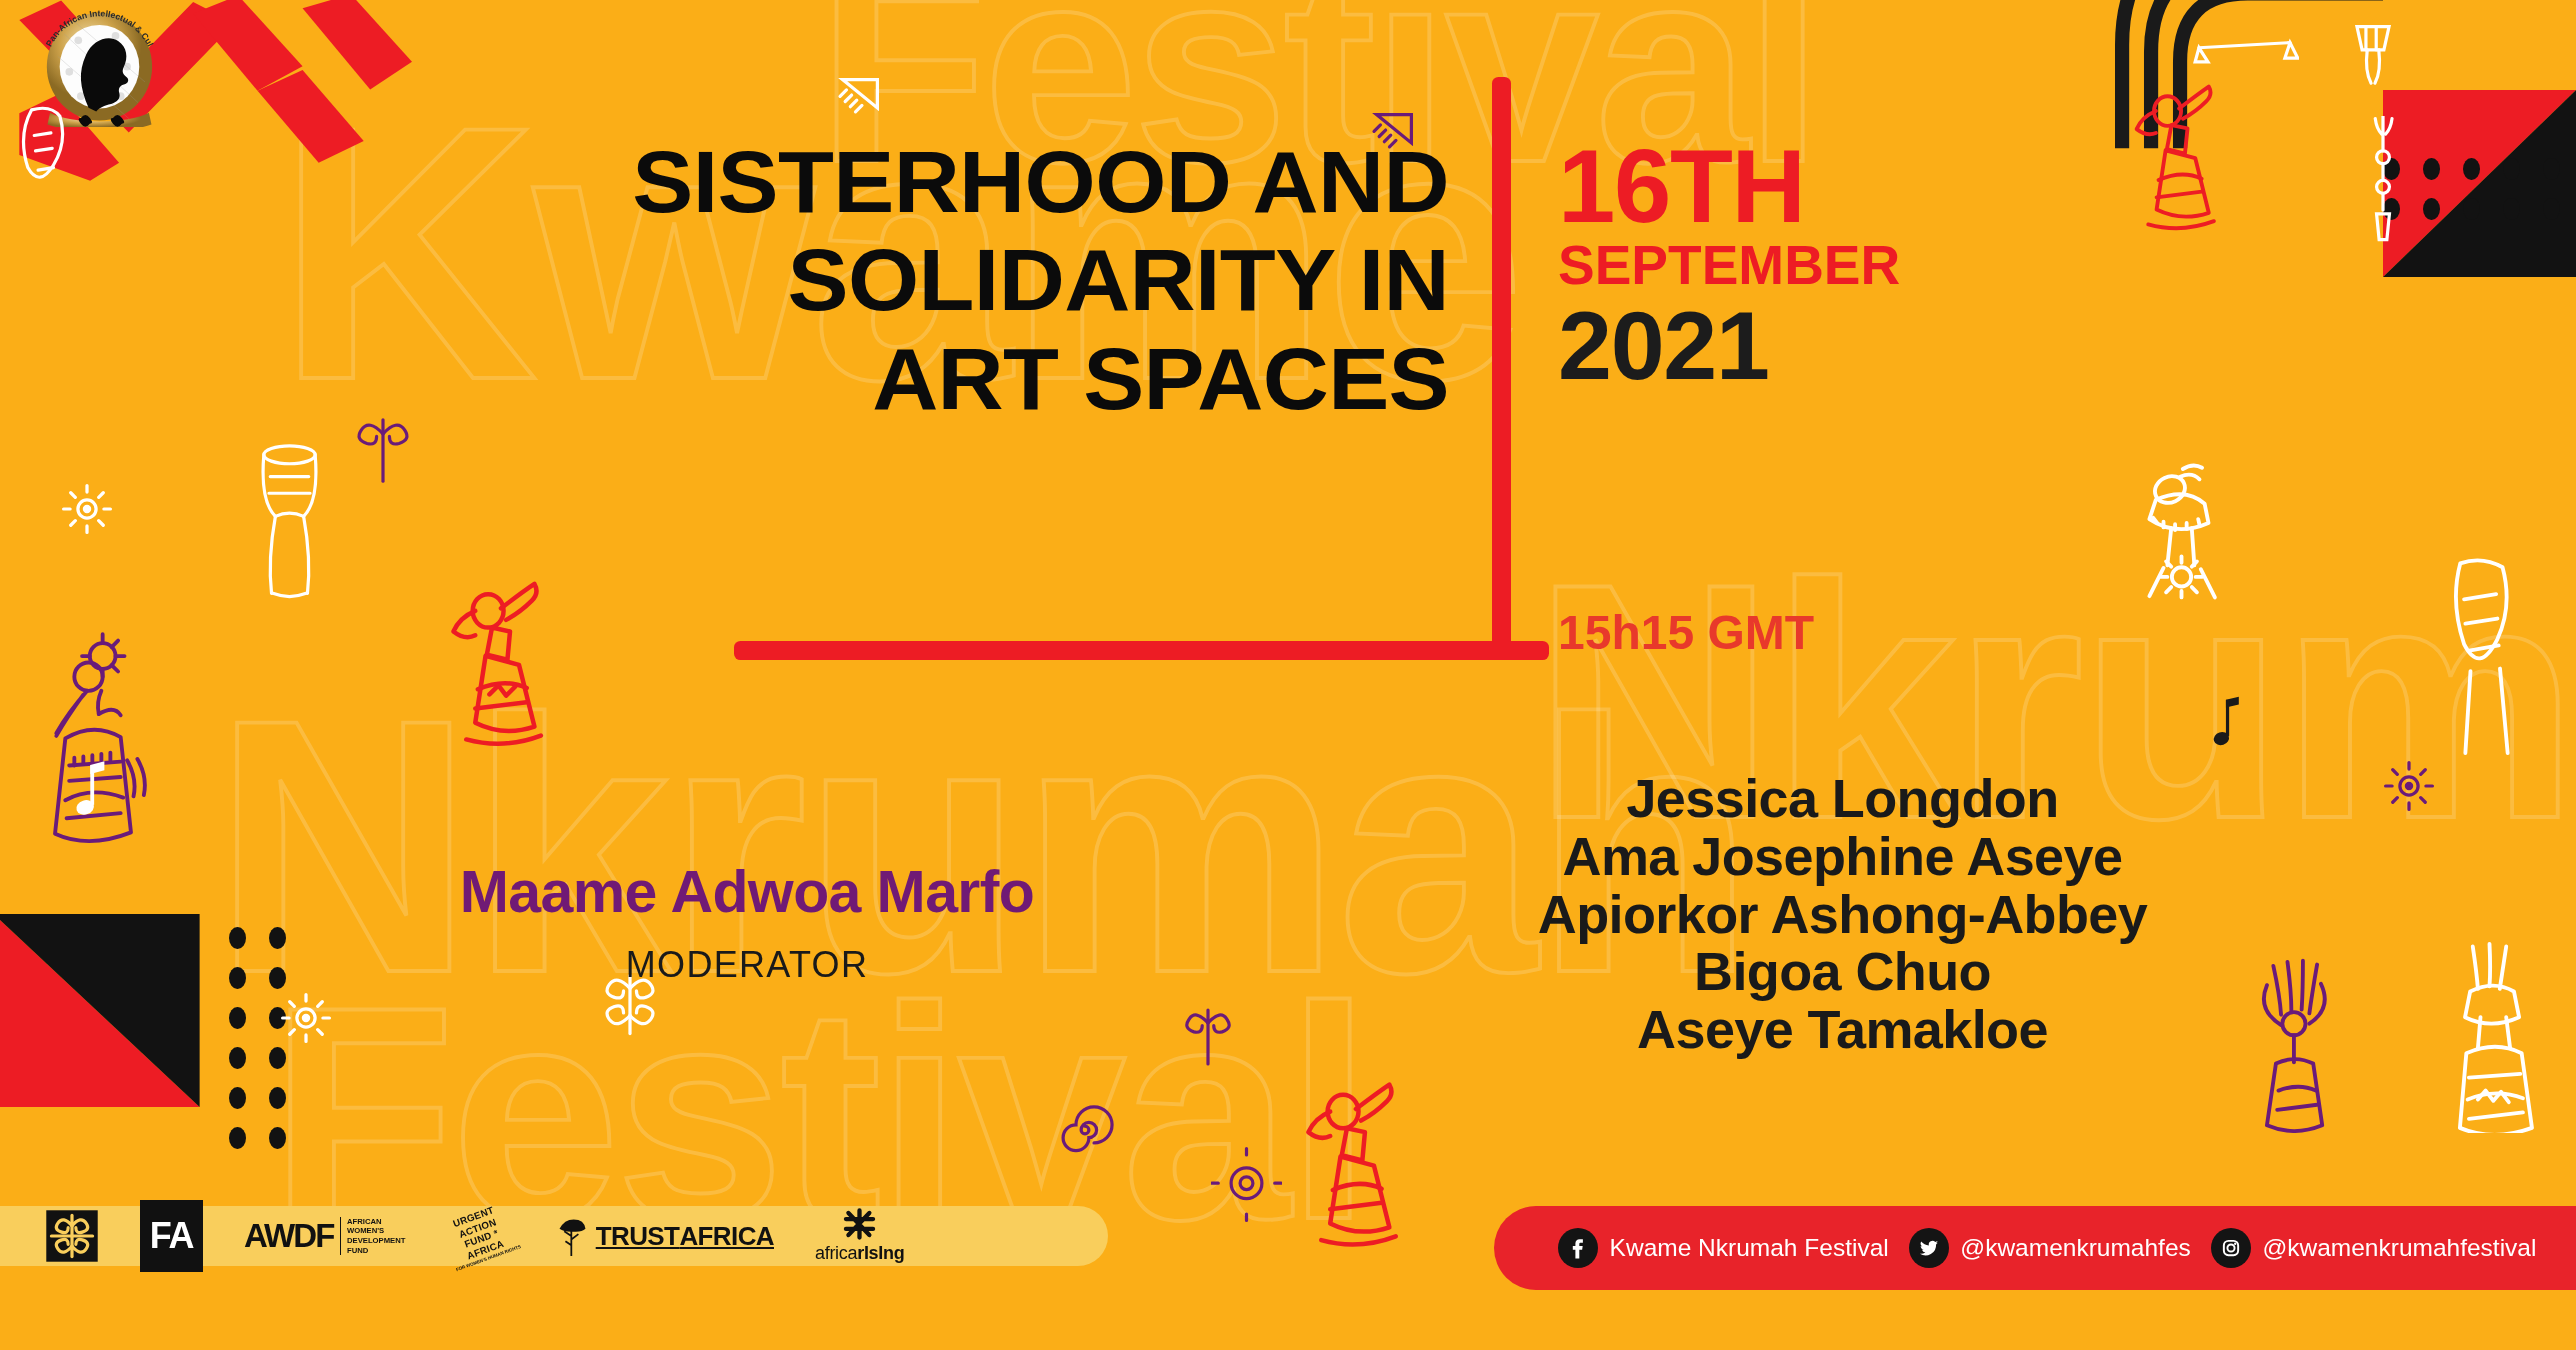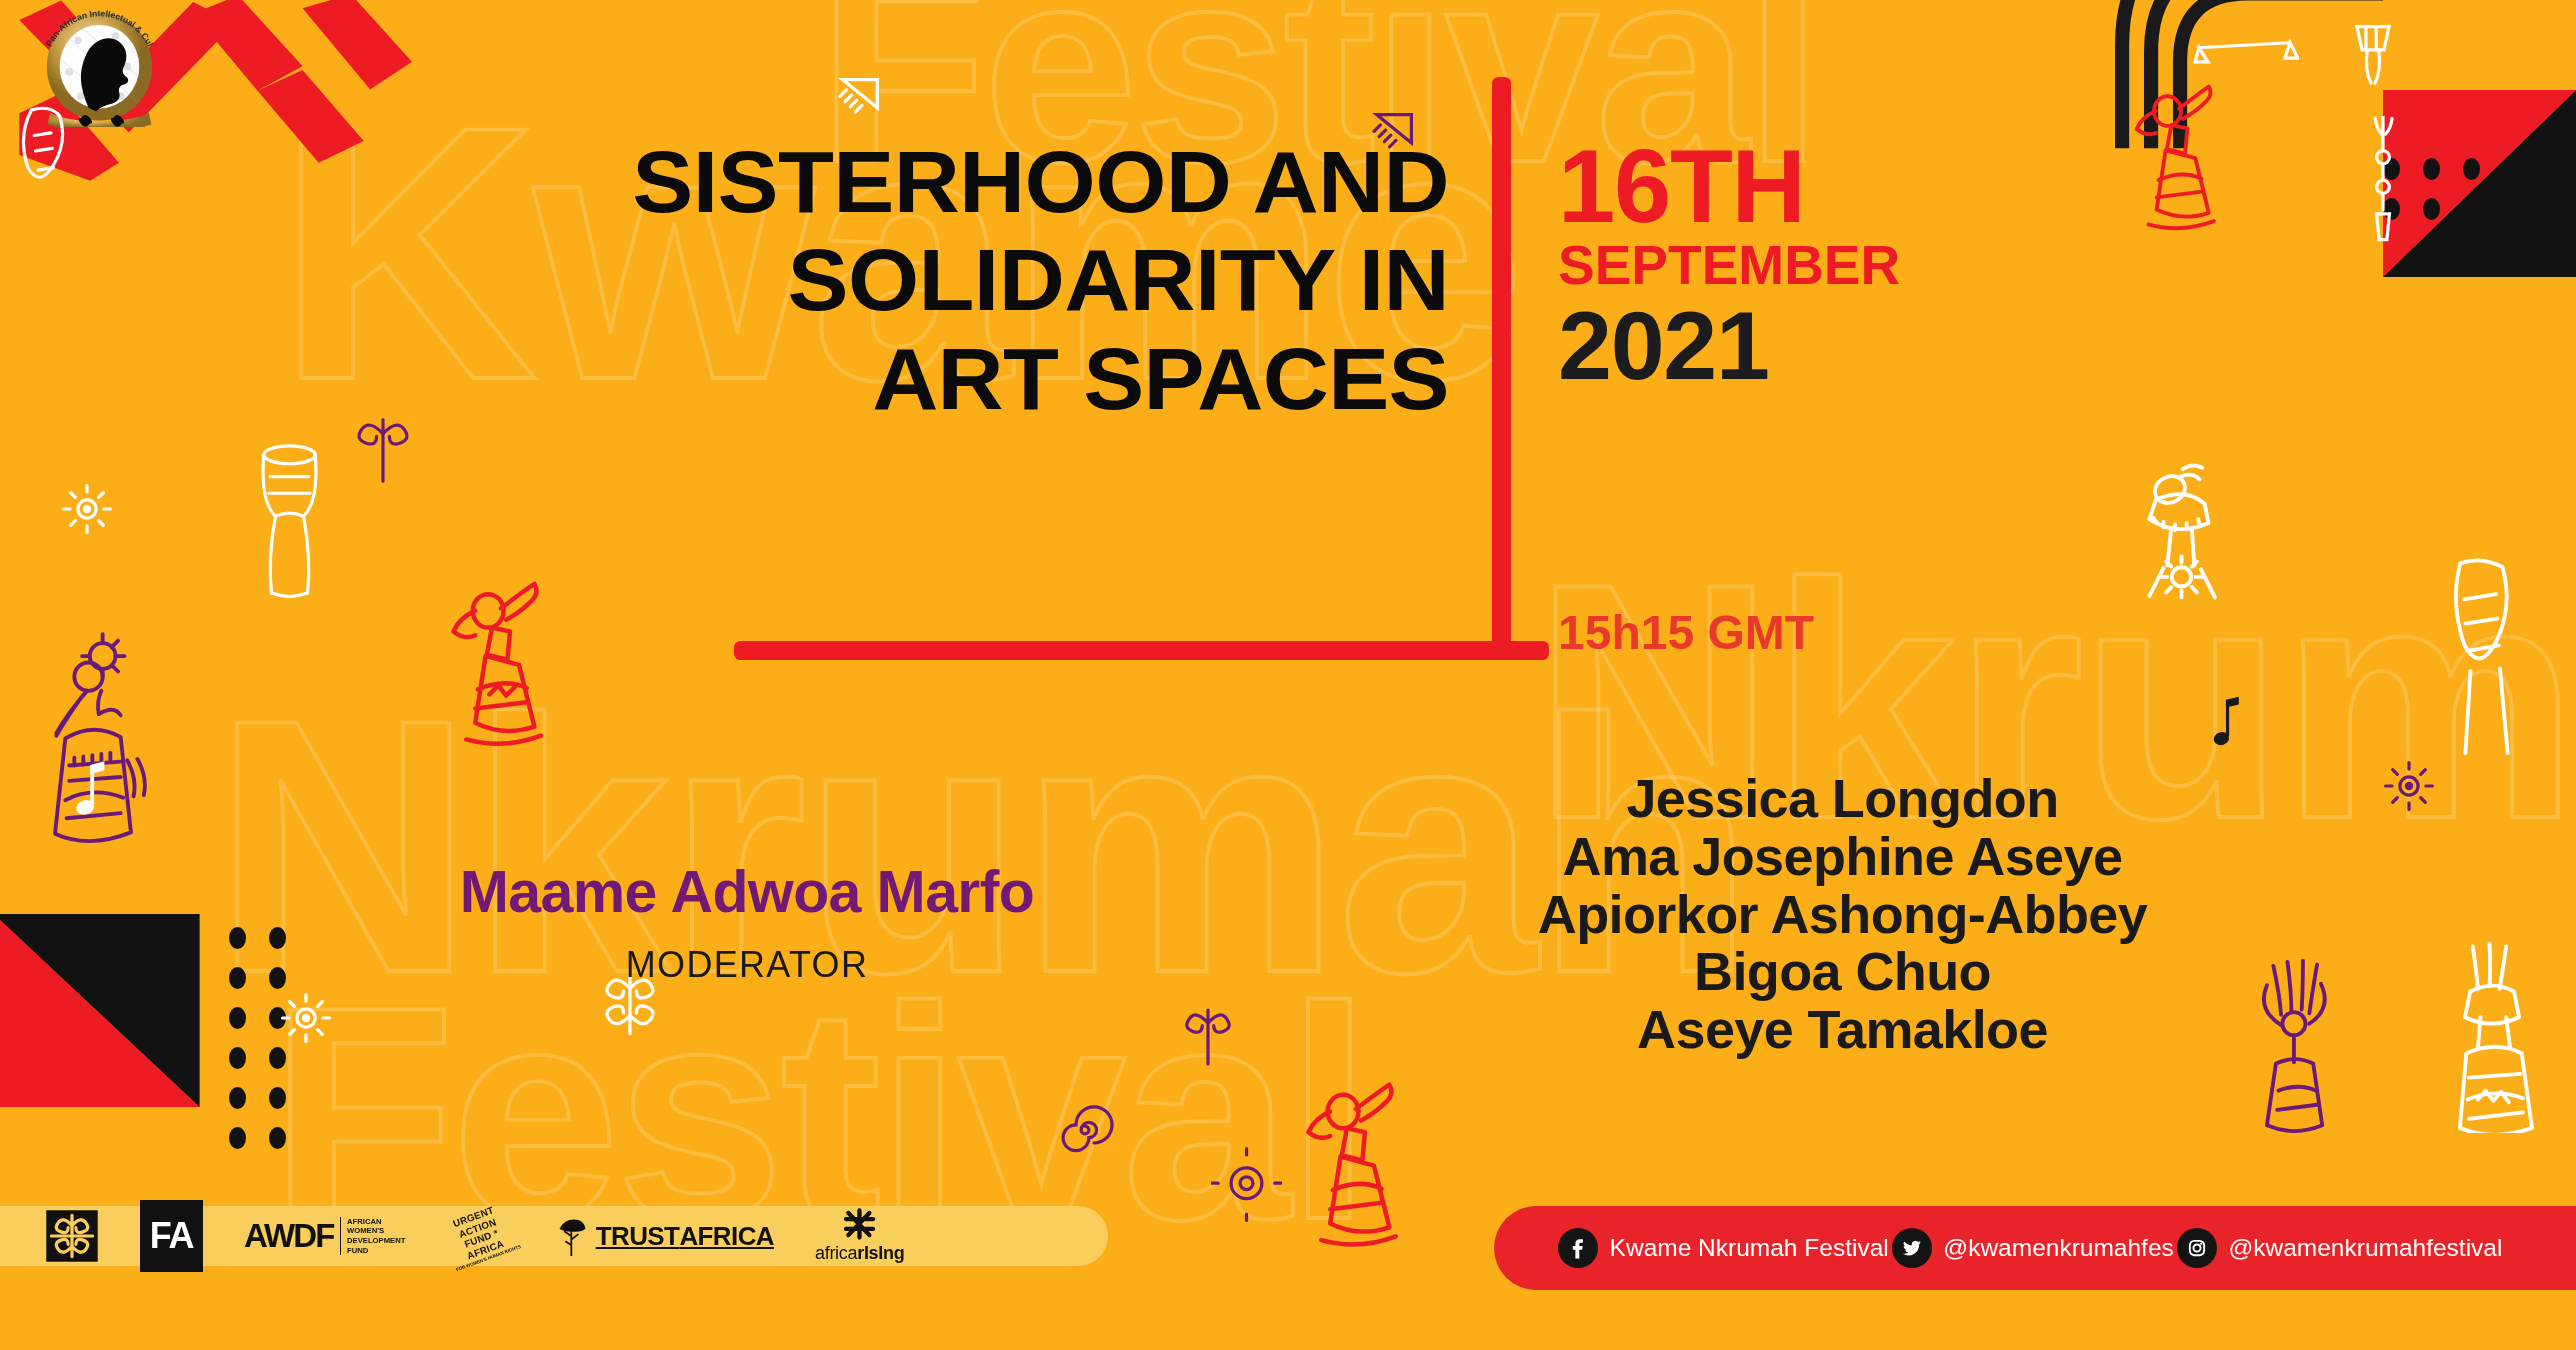--- a/index.html
+++ b/index.html
@@ -87,21 +87,21 @@
   .sp-trust .word{font-size:26px;font-weight:700;letter-spacing:-0.6px;text-decoration:underline;}
   .sp-trust .word b{font-weight:900;}
   .sp-ar{display:flex;flex-direction:column;align-items:center;gap:2.6px;}
   .sp-ar .word{font-size:18px;font-weight:400;letter-spacing:-0.3px;}
   .sp-ar .word b{font-weight:900;}
 
   
   .social-bar{
     position:absolute;right:0;top:1206px;width:1082px;height:84px;
     background:#E8232A;border-radius:45px 0 0 45px;
-    display:flex;align-items:center;gap:3px;padding-left:64px;box-sizing:border-box;
+    display:flex;align-items:center;gap:20px;padding-left:64px;box-sizing:border-box;
   }
   .soc{display:flex;align-items:center;gap:11.6px;}
   .soc .ic{width:40px;height:40px;border-radius:50%;background:#141414;
      display:flex;align-items:center;justify-content:center;flex:0 0 auto;}
   .soc .tx{color:#fff;font-size:24.5px;font-weight:400;letter-spacing:0px;white-space:nowrap;}
 </style>
 </head>
 <body>
 
 <div class="stage">

